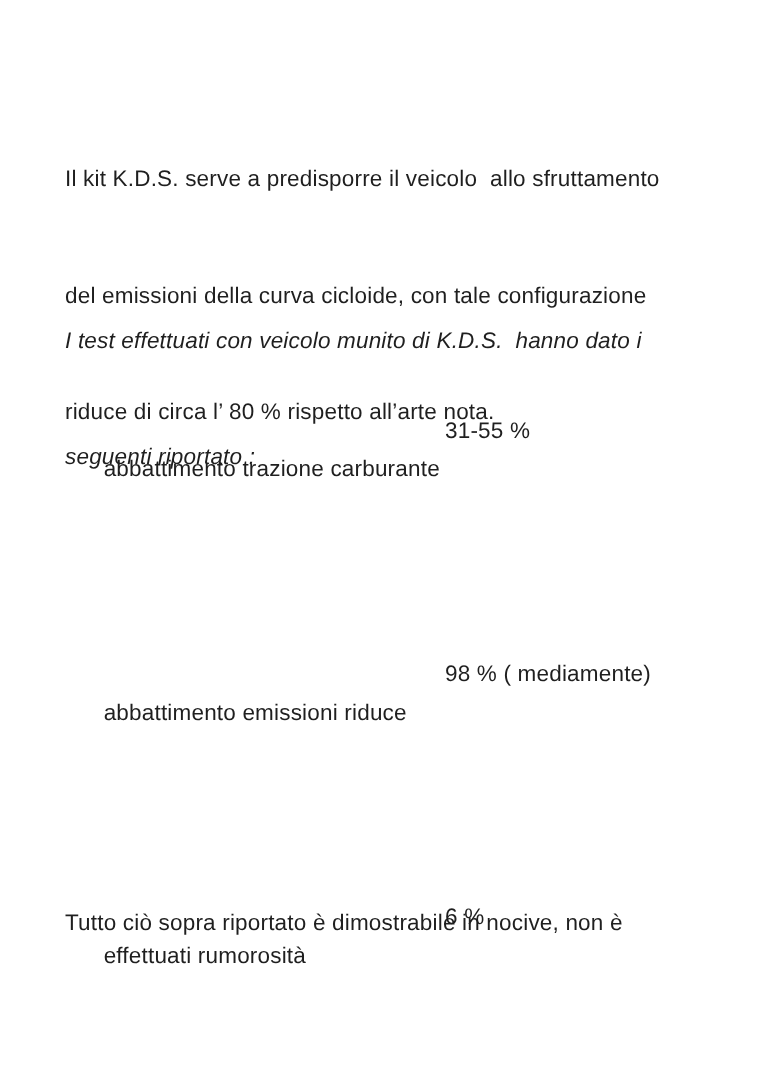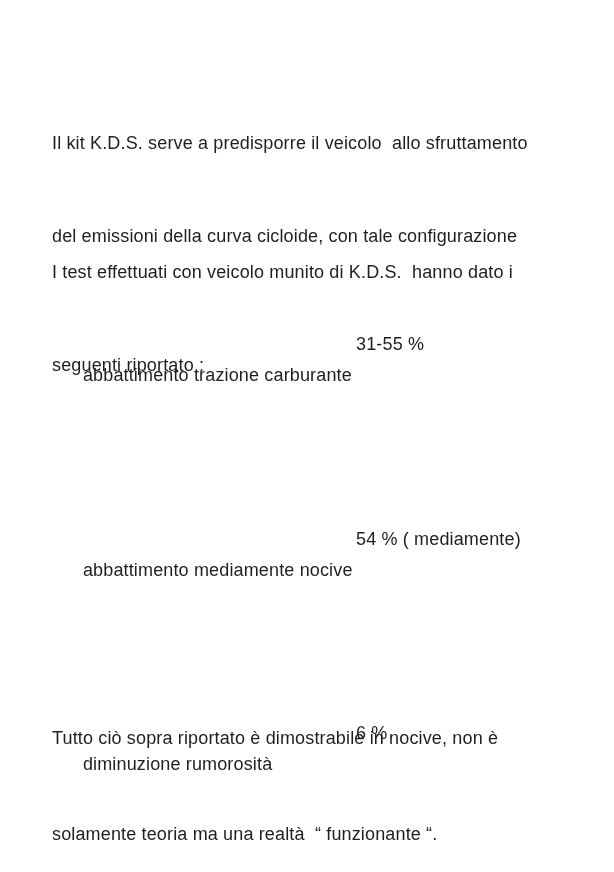--- a/index.html
+++ b/index.html
@@ -20,21 +20,21 @@
     color: #1f1f1f;
     padding-left: 44px;
   }
   .block {
     position: absolute;
     left: 52px;
     width: 548px;
     white-space: pre-wrap;
   }
   .intro   { top: 66px; }
-  .tests   { top: 195px; }
+  .tests   { top: 195px; font-style: italic; }
   .results { top: 267px; }
   .closing { top: 658px; line-height: 32px; }
   .line { white-space: pre-wrap; }
   .result-row {
     position: relative;
     line-height: 31px;
     margin-bottom: 8.5px;
     white-space: pre-wrap;
   }
   .result-value {
@@ -45,46 +45,46 @@
   }
 </style>
 </head>
 <body>
 
 <div class="page">
 
   <div class="block intro">
     <div class="line">Il kit K.D.S. serve a predisporre il veicolo  allo sfruttamento</div>
     <div class="line">del emissioni della curva cicloide, con tale configurazione</div>
+    <div class="line">riduce di circa l’ 80 % rispetto all’arte nota.</div>
   </div>
 
   <div class="block tests">
     <div class="line">I test effettuati con veicolo munito di K.D.S.  hanno dato i</div>
     <div class="line">seguenti riportato :</div>
   </div>
 
   <div class="block results">
     <div class="result-row">
       <span class="result-label">abbattimento trazione carburante</span>
       <span class="result-value">31-55 %</span>
     </div>
     <div class="result-row">
-      <span class="result-label">abbattimento mediamente nocive</span>
-      <span class="result-value">54 % ( mediamente)</span>
+      <span class="result-label">abbattimento emissioni riduce</span>
+      <span class="result-value">98 % ( mediamente)</span>
     </div>
     <div class="result-row">
-      <span class="result-label">diminuzione rumorosità</span>
+      <span class="result-label">effettuati rumorosità</span>
       <span class="result-value">6 %</span>
     </div>
     
     
     
     
     
     
   </div>
 
   <div class="block closing">
     <div class="line">Tutto ciò sopra riportato è dimostrabile in nocive, non è</div>
-    <div class="line">solamente teoria ma una realtà  “ funzionante “.</div>
   </div>
 
 </div>
 
 </body></html>

